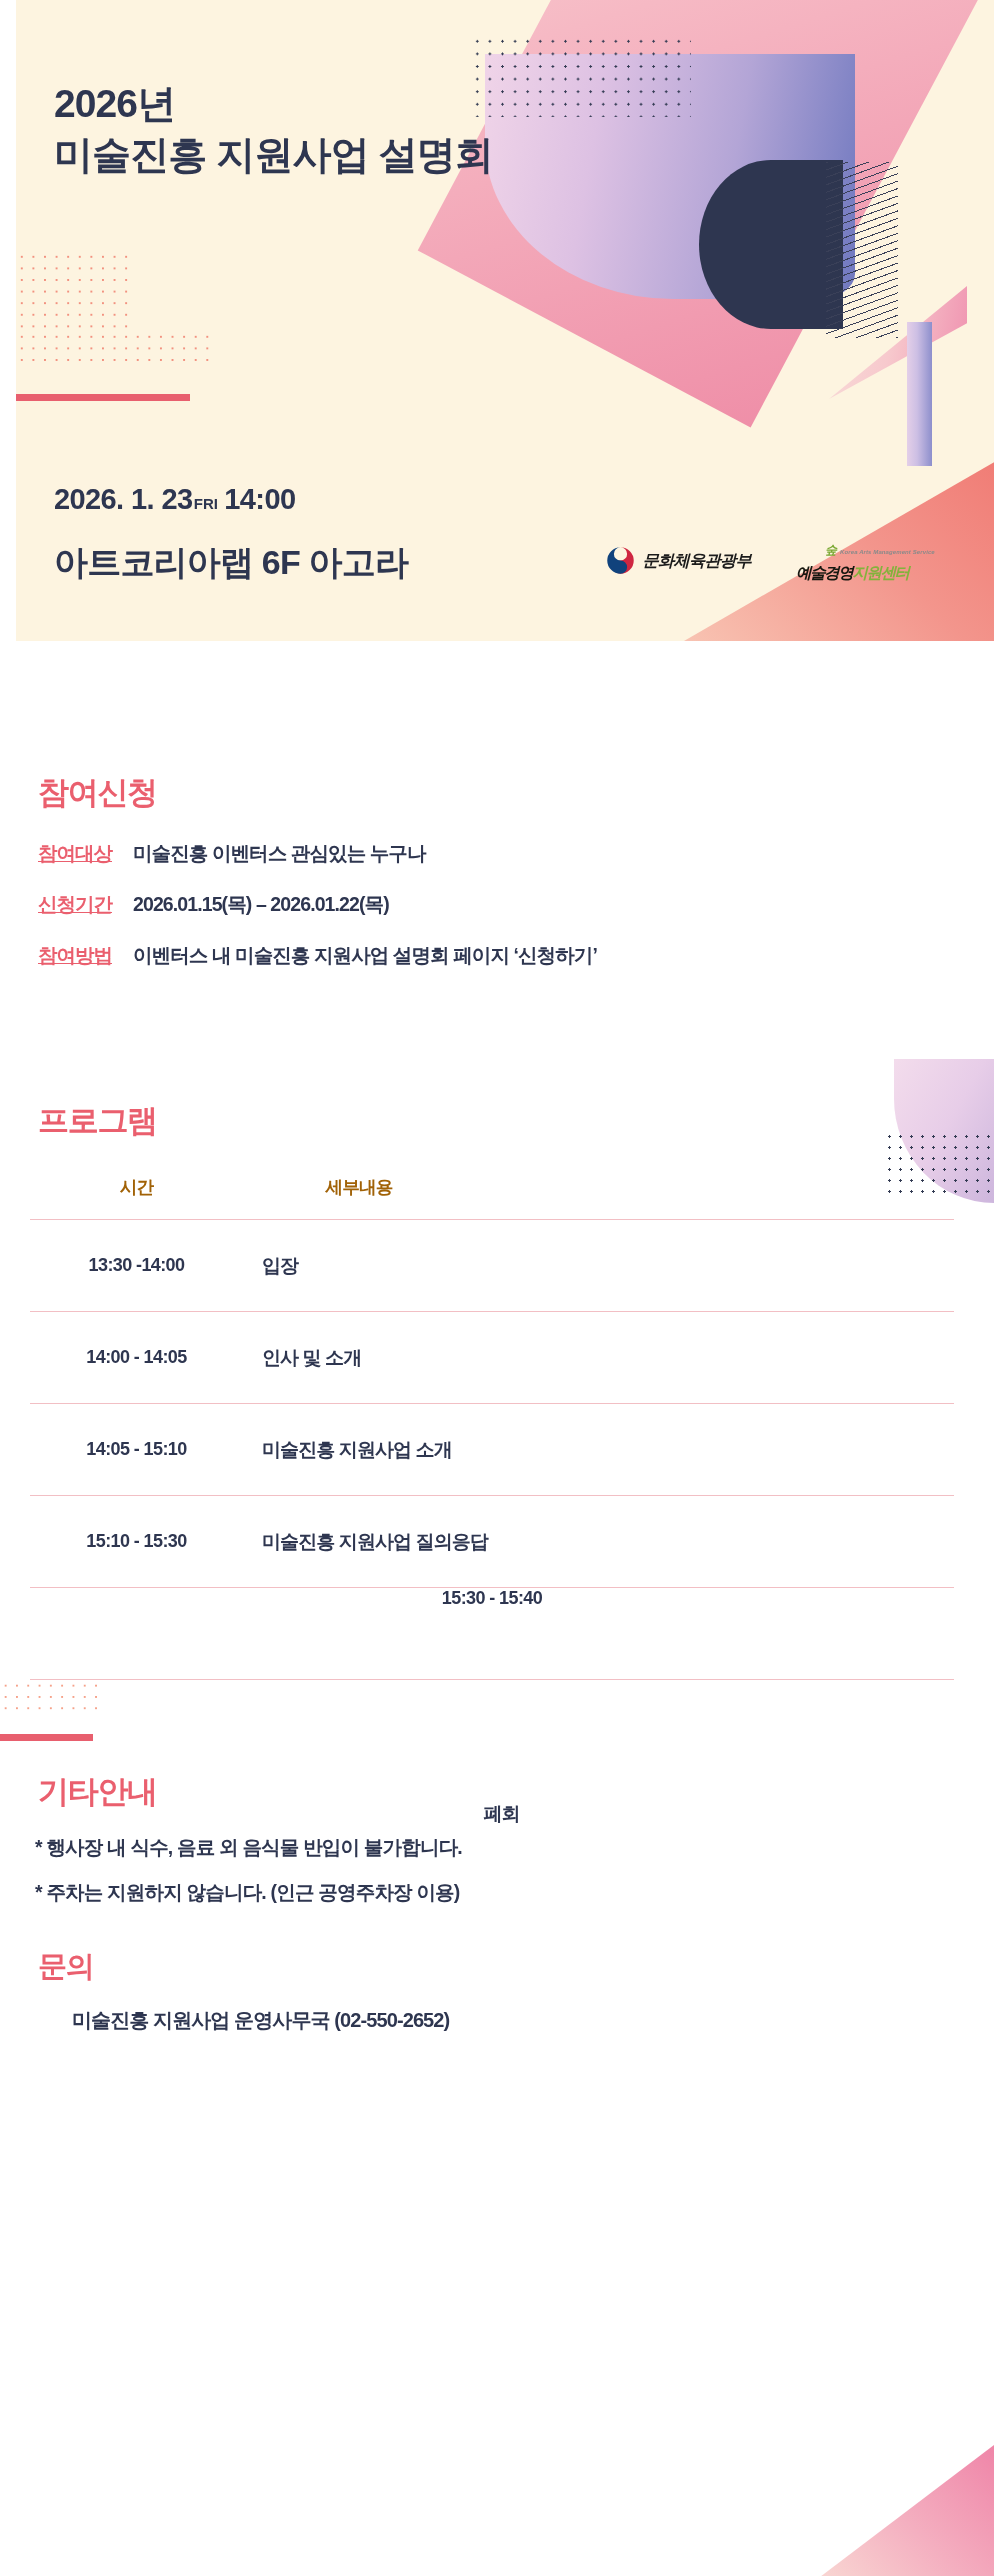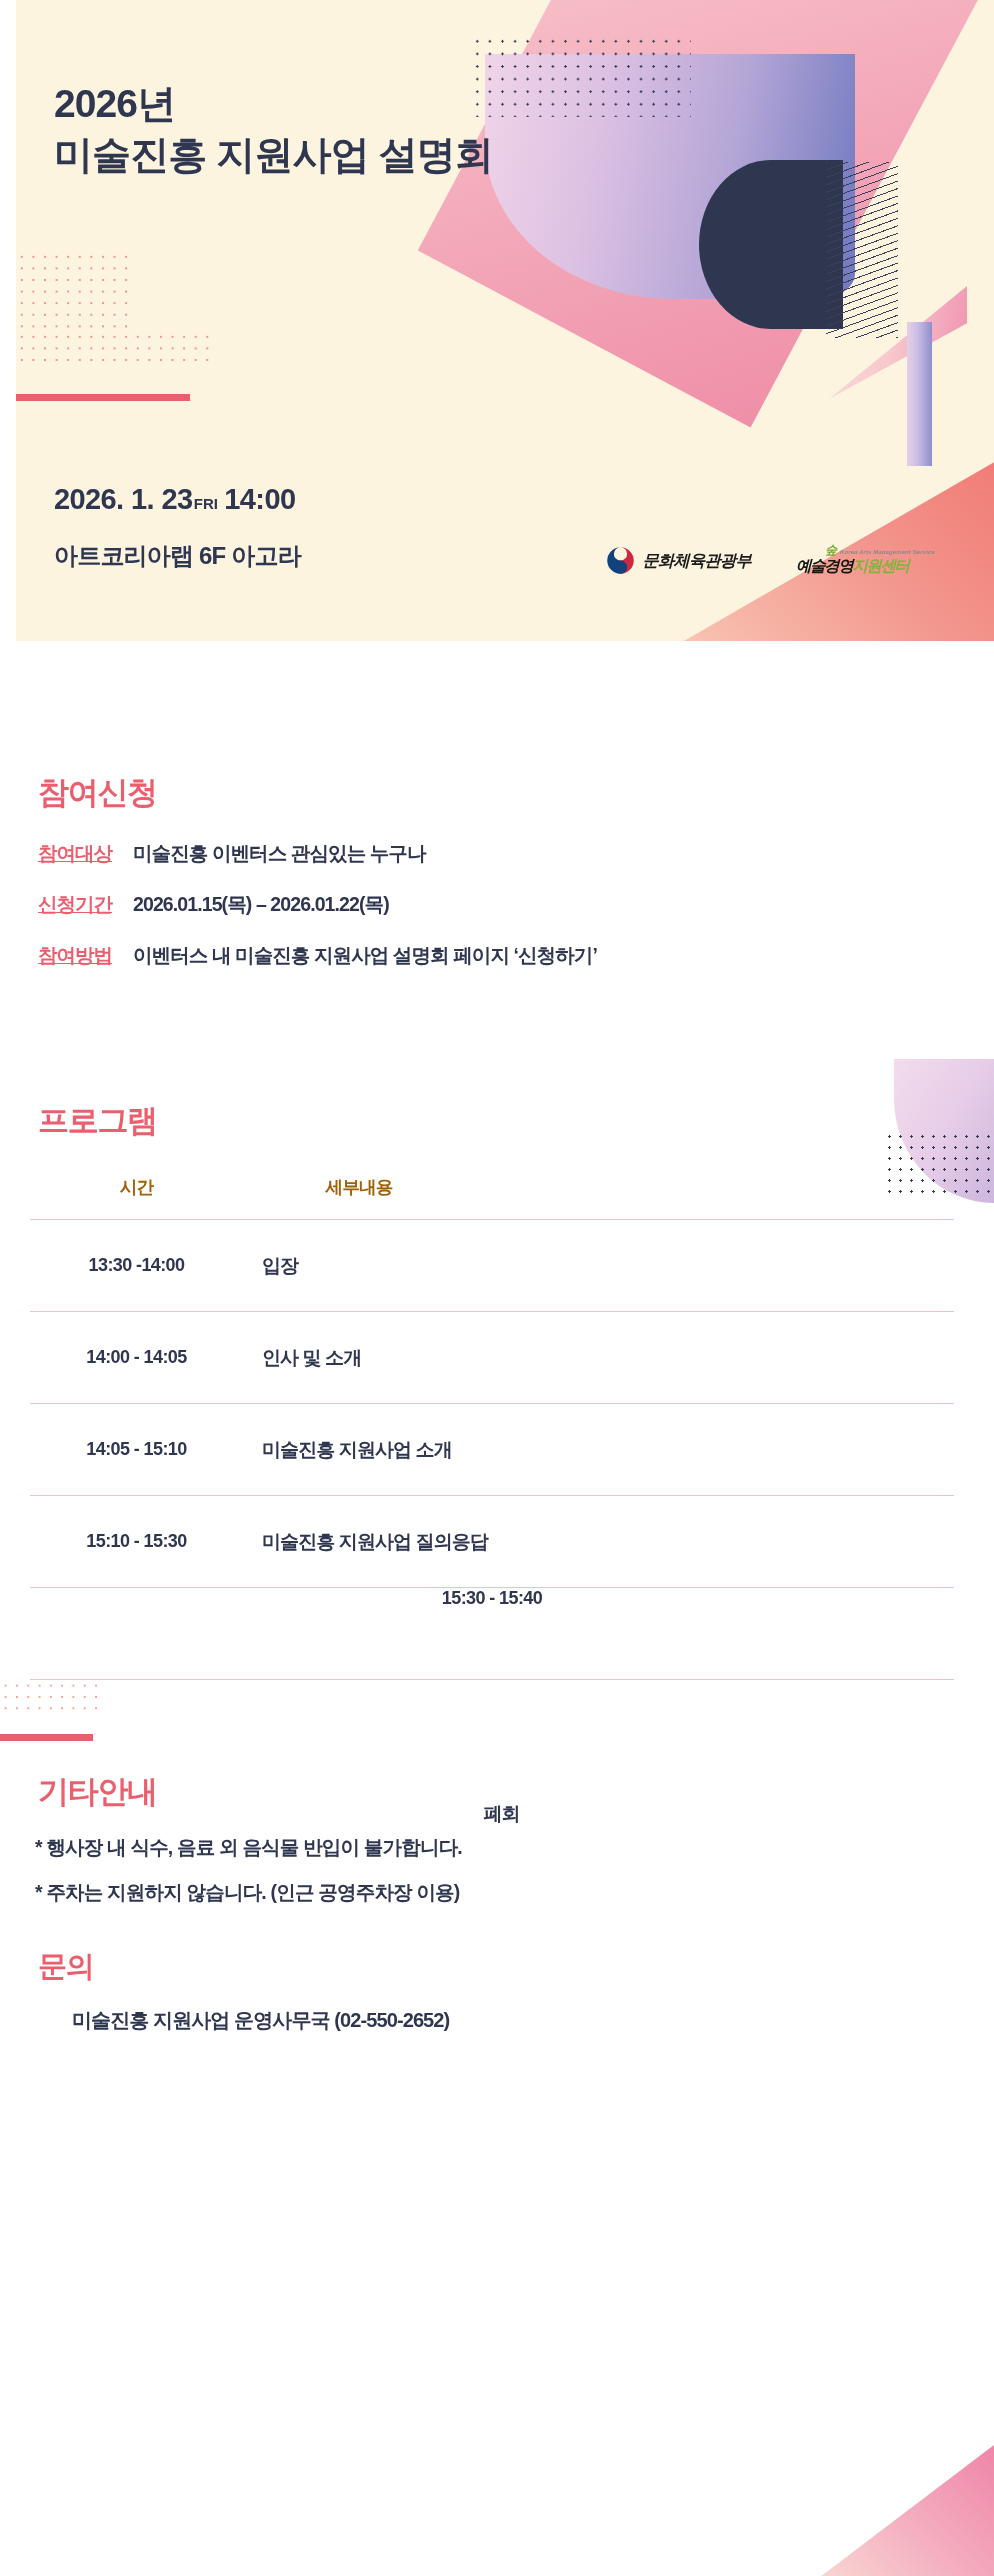--- a/index.html
+++ b/index.html
@@ -94,42 +94,42 @@
     background:#e85f6e;
   }
   .hero-when{
     position:absolute;left:38px;top:483px;
     color:#2e3650;font-weight:900;font-size:29px;letter-spacing:-0.6px;
     white-space:nowrap;display:flex;align-items:baseline;
   }
   .hero-when .dow{font-size:15px;font-weight:700;margin:0 6.3px 0 1.3px;letter-spacing:0;}
   .hero-where{
     position:absolute;left:38px;top:540px;
-    color:#2e3650;font-weight:900;font-size:24px;letter-spacing:-0.8px;
+    color:#2e3650;font-weight:900;font-size:34px;letter-spacing:-0.8px;
     white-space:nowrap;
   }
 
   
   .logos{
     position:absolute;left:590px;top:541px;height:39px;
     display:flex;align-items:center;gap:45px;font-style:italic;
   }
   .logo-mcst{display:flex;align-items:center;gap:7.5px;}
   .taeguk{width:29px;height:29px;position:relative;flex:0 0 auto;}
   .logo-mcst-label{
     color:#1b1b1b;font-weight:800;font-size:16.3px;letter-spacing:-0.8px;white-space:nowrap;
   }
   .logo-kams{position:relative;width:126px;height:35px;flex:0 0 auto;}
   .kams-top{
     position:absolute;left:29px;top:1.3px;display:flex;align-items:flex-end;gap:3.8px;
   }
   .kams-mark{color:#7aa832;font-weight:900;font-size:12px;line-height:1;letter-spacing:-0.6px;}
   .kams-en{color:#8a8a8a;font-weight:800;font-size:6px;letter-spacing:0.1px;white-space:nowrap;padding-bottom:1.3px;}
   .kams-kr{
-    position:absolute;left:0;top:13px;display:flex;align-items:baseline;white-space:nowrap;text-align:center;
+    position:absolute;left:0;top:20px;display:flex;align-items:baseline;white-space:nowrap;text-align:center;
   }
   .kams-kr .k1{color:#16160f;font-weight:900;font-size:15.7px;letter-spacing:-1.6px;}
   .kams-kr .k2{color:#84b23c;font-weight:900;font-size:15.7px;letter-spacing:-1.6px;}
 
   
   .body-wrap{position:absolute;left:0;top:667px;width:994px;height:1935px;background:#ffffff;}
 
   .sec-title{
     color:#ea5f6e;font-weight:900;letter-spacing:-1.3px;font-size:31px;
     position:absolute;white-space:nowrap;

